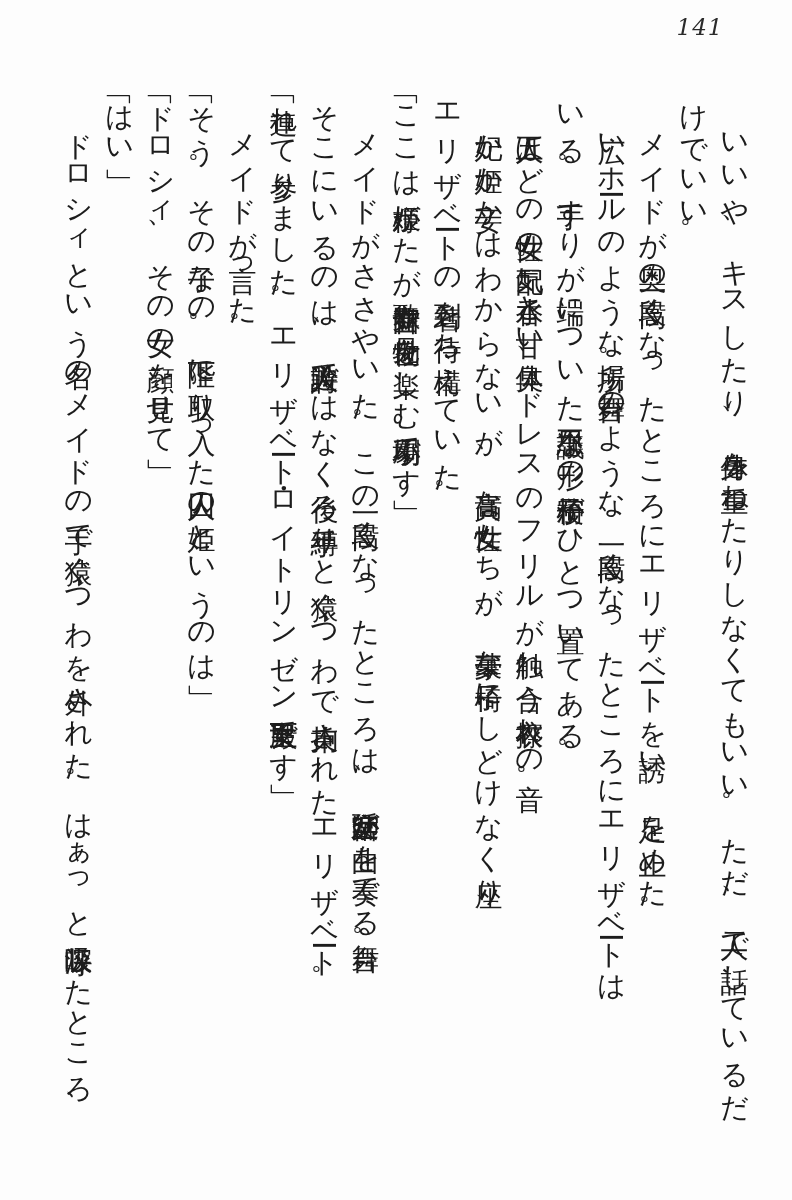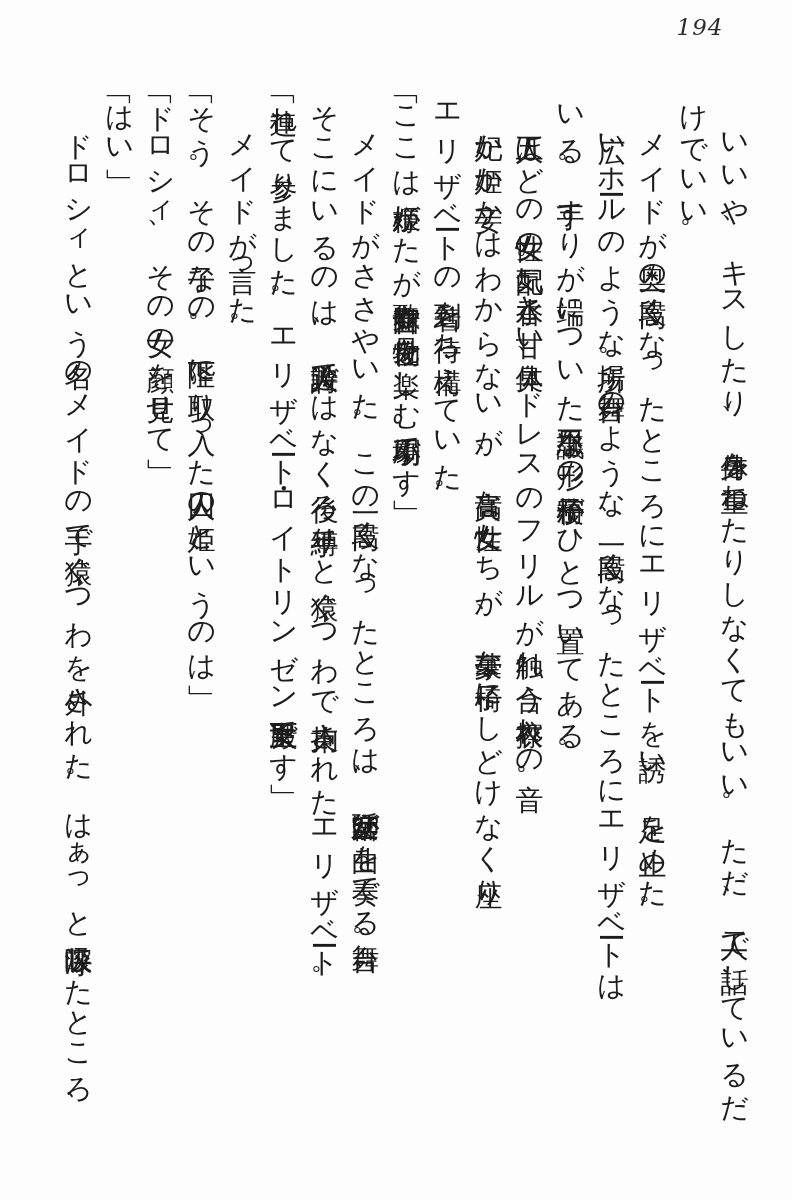--- a/index.html
+++ b/index.html
@@ -47,21 +47,21 @@
   .text-block p.text-line {
     margin: 0;
     padding: 0;
     white-space: nowrap;
   }
 </style>
 </head>
 <body>
 
 <div class="book-page">
-  <div class="page-number">194</div>
+  <div class="page-number">141</div>
   <div class="text-block" id="text-block">
       <p class="text-line">　いいや、キスしたり、身体を重ねたりしなくてもいい。ただ、二人で話しているだ</p>
       <p class="text-line">けでいい。</p>
       <p class="text-line">　メイドが奥の一段高くなったところにエリザベートを誘い、足を止めた。</p>
       <p class="text-line">　広いホールのような場所。舞台のような、一段高くなったところにエリザベートは</p>
       <p class="text-line">いる。手すりが端についた不思議な形の寝椅子がひとつ置いてある。</p>
       <p class="text-line">　五人ほどの女性の気配。香水と甘い体臭、ドレスのフリルが触れ合う衣擦れの音。</p>
       <p class="text-line">　妃か姫か妾かはわからないが、高貴な女性たちが、豪華な椅子にしどけなく座り、</p>
       <p class="text-line">エリザベートの到着を待ち構えていた。</p>
       <p class="text-line">「ここは姫様がたが歌舞音曲や見世物を楽しむ小劇場です」</p>

